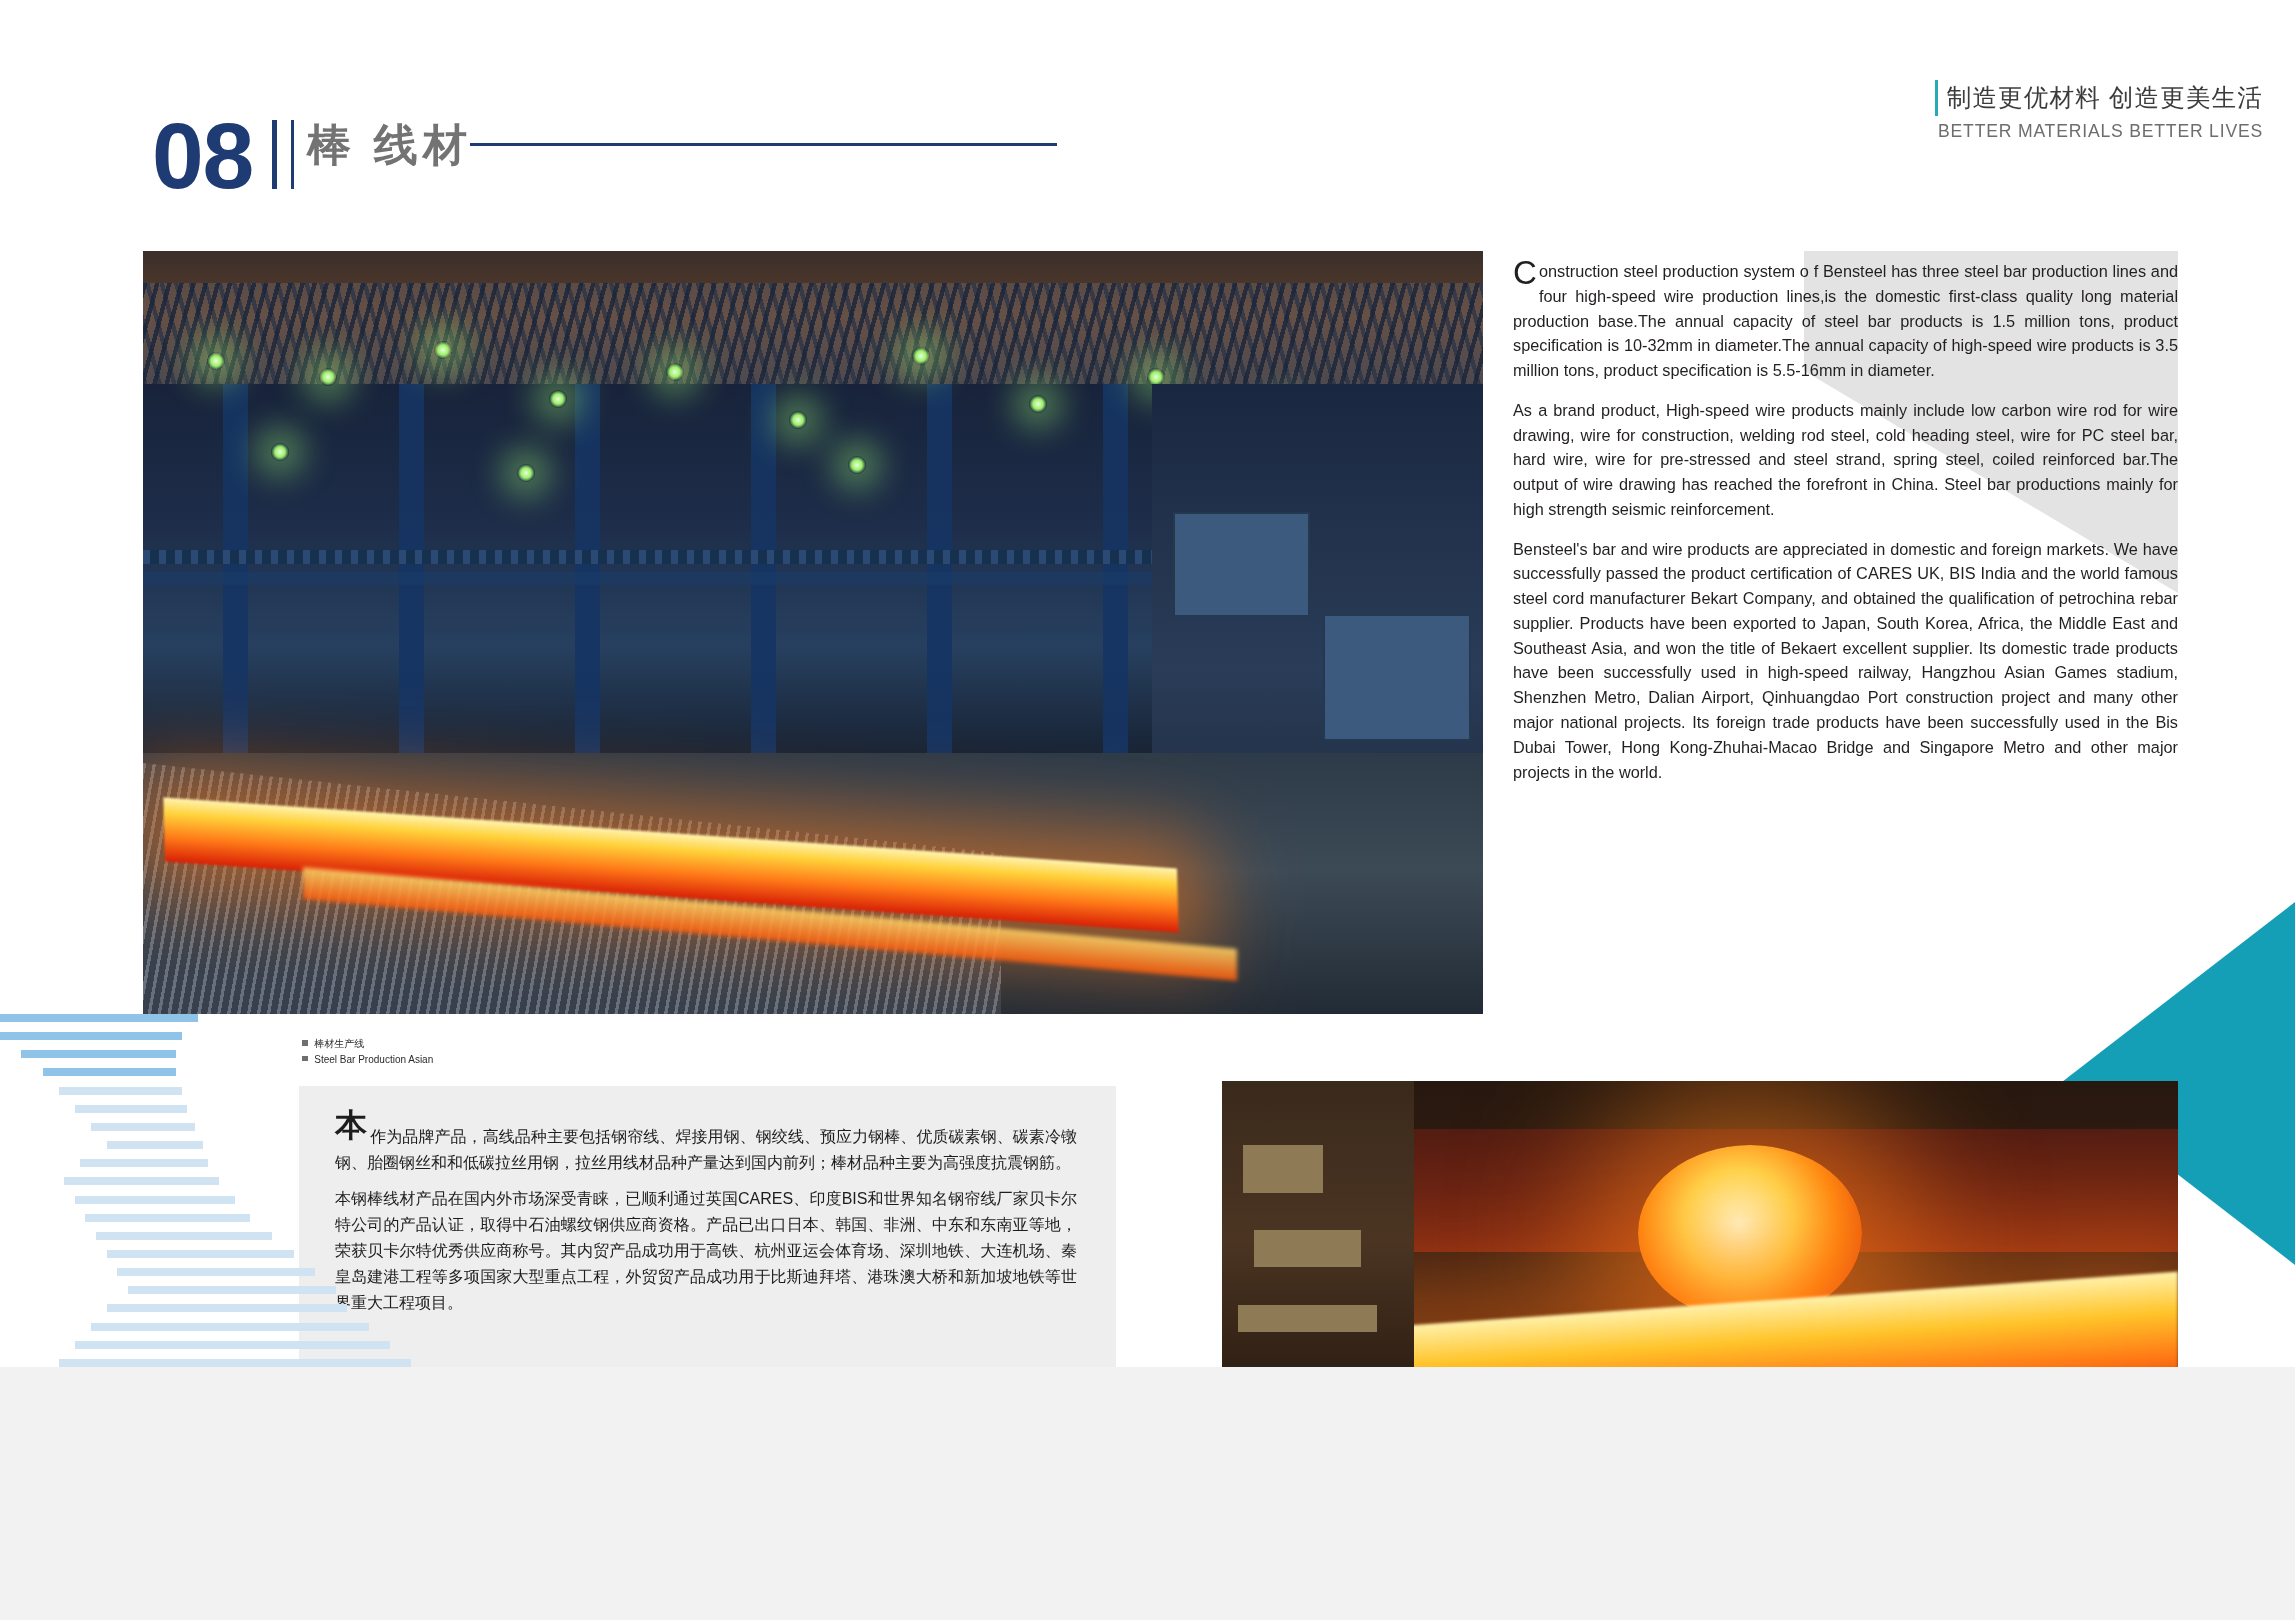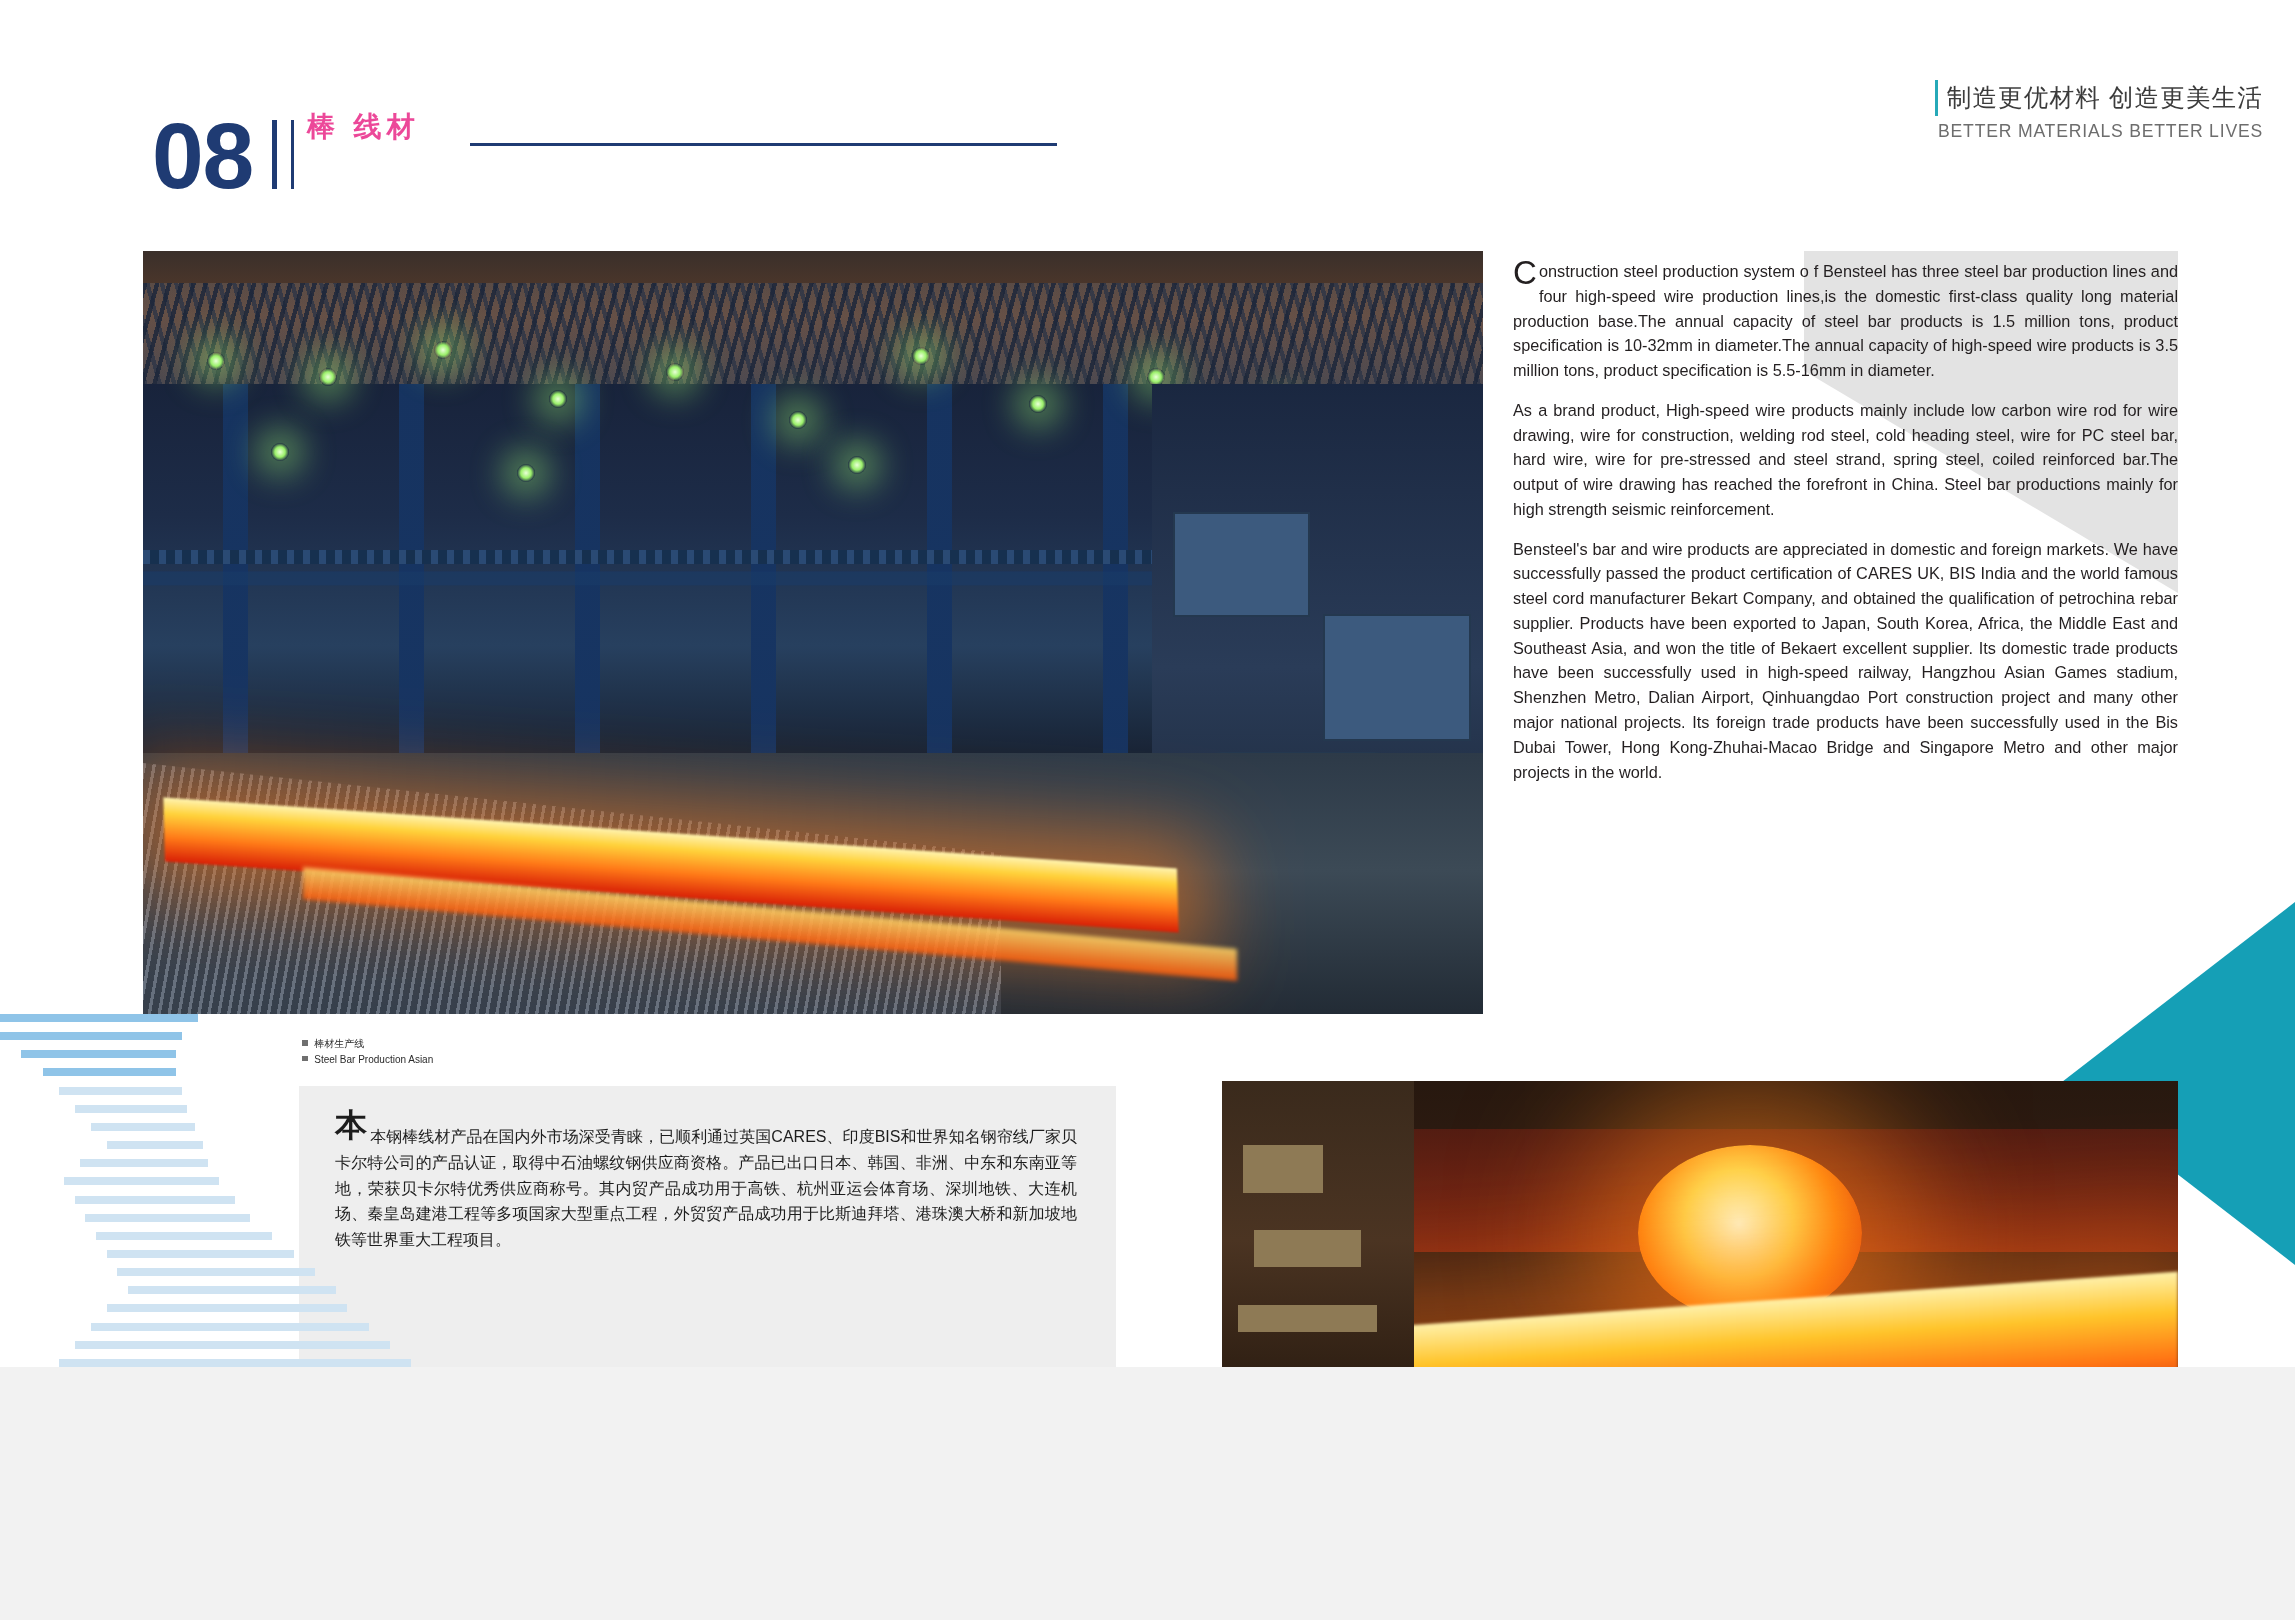--- a/index.html
+++ b/index.html
@@ -30,22 +30,22 @@
     font-size:93px; font-weight:bold; color:#1f3b73;
     letter-spacing:-1.1px; line-height:0.9;
   }
   #num-bar{
     position:absolute; left:272px; top:120px;
     width:14px; height:69px;
     border-left:5.9px solid #1f3b73;
     border-right:3.2px solid #1f3b73;
   }
   #title-cn{
-    position:absolute; left:307px; top:108px;
-    font-size:28px; font-weight:bold; color:#ec4899;
+    position:absolute; left:307px; top:116px;
+    font-size:44px; font-weight:bold; color:#737373;
     letter-spacing:5.3px;
   }
   #title-en{
     position:absolute; left:304px; top:156px;
     font-size:42px; color:#1f3b73; letter-spacing:0.5px;
     font-weight:300;
   }
   #title-rule{
     position:absolute; left:470px; top:143px;
     width:587px; height:3.2px; background:#1f3b73;
@@ -286,20 +286,21 @@
   <div id="teal-tri"></div>
 
   <div class="caption" id="caption-main">
     <div><span class="sq"></span><span>棒材生产线</span></div>
     <div><span class="sq"></span><span>Steel Bar Production Asian</span></div>
   </div>
 
   <div id="cn-block"></div>
   <div id="cn-text">
     <p><span class="dropcap">本</span></p>
+    <p>作为品牌产品，高线品种主要包括钢帘线、焊接用钢、钢绞线、预应力钢棒、优质碳素钢、碳素冷镦钢、胎圈钢丝和和低碳拉丝用钢，拉丝用线材品种产量达到国内前列；棒材品种主要为高强度抗震钢筋。</p>
     <p>本钢棒线材产品在国内外市场深受青睐，已顺利通过英国CARES、印度BIS和世界知名钢帘线厂家贝卡尔特公司的产品认证，取得中石油螺纹钢供应商资格。产品已出口日本、韩国、非洲、中东和东南亚等地，荣获贝卡尔特优秀供应商称号。其内贸产品成功用于高铁、杭州亚运会体育场、深圳地铁、大连机场、秦皇岛建港工程等多项国家大型重点工程，外贸贸产品成功用于比斯迪拜塔、港珠澳大桥和新加坡地铁等世界重大工程项目。</p>
   </div>
 
   <div id="wire-photo">
     <div class="wp-bg"></div>
     <div class="wp-rollwall"></div>
     <div class="wp-coil"></div>
     <div class="wp-stream"></div>
     <div class="wp-rails"></div>
     <div class="wp-left-eq">

